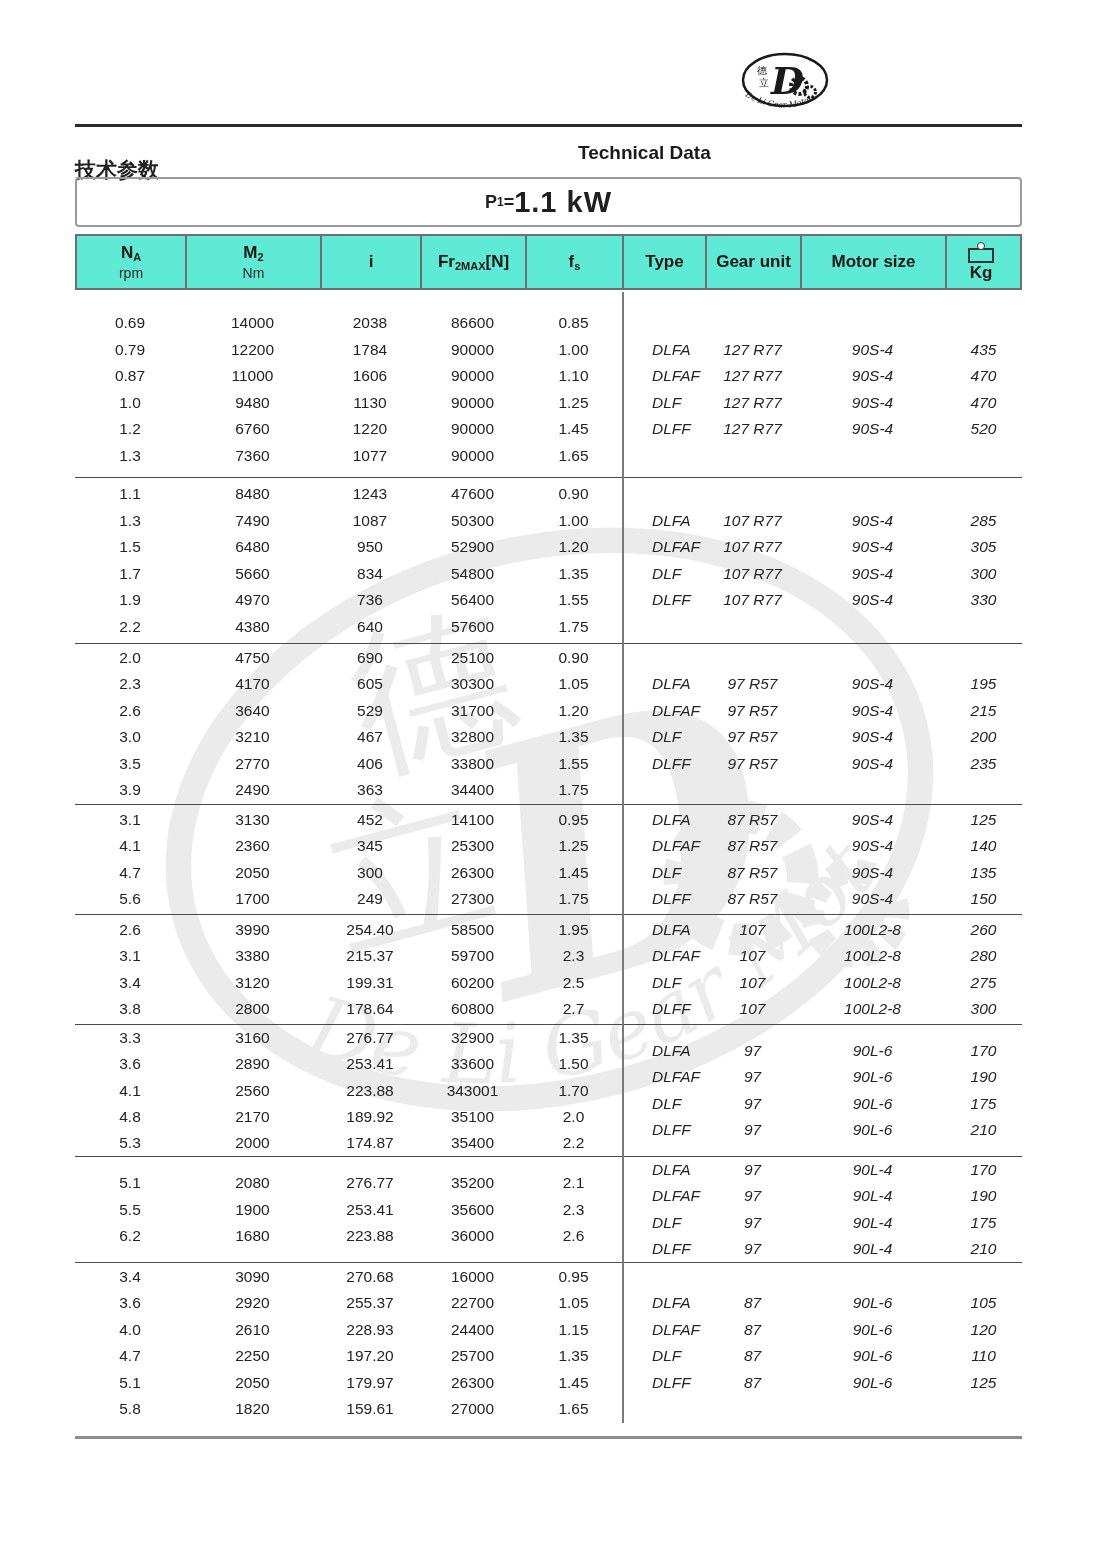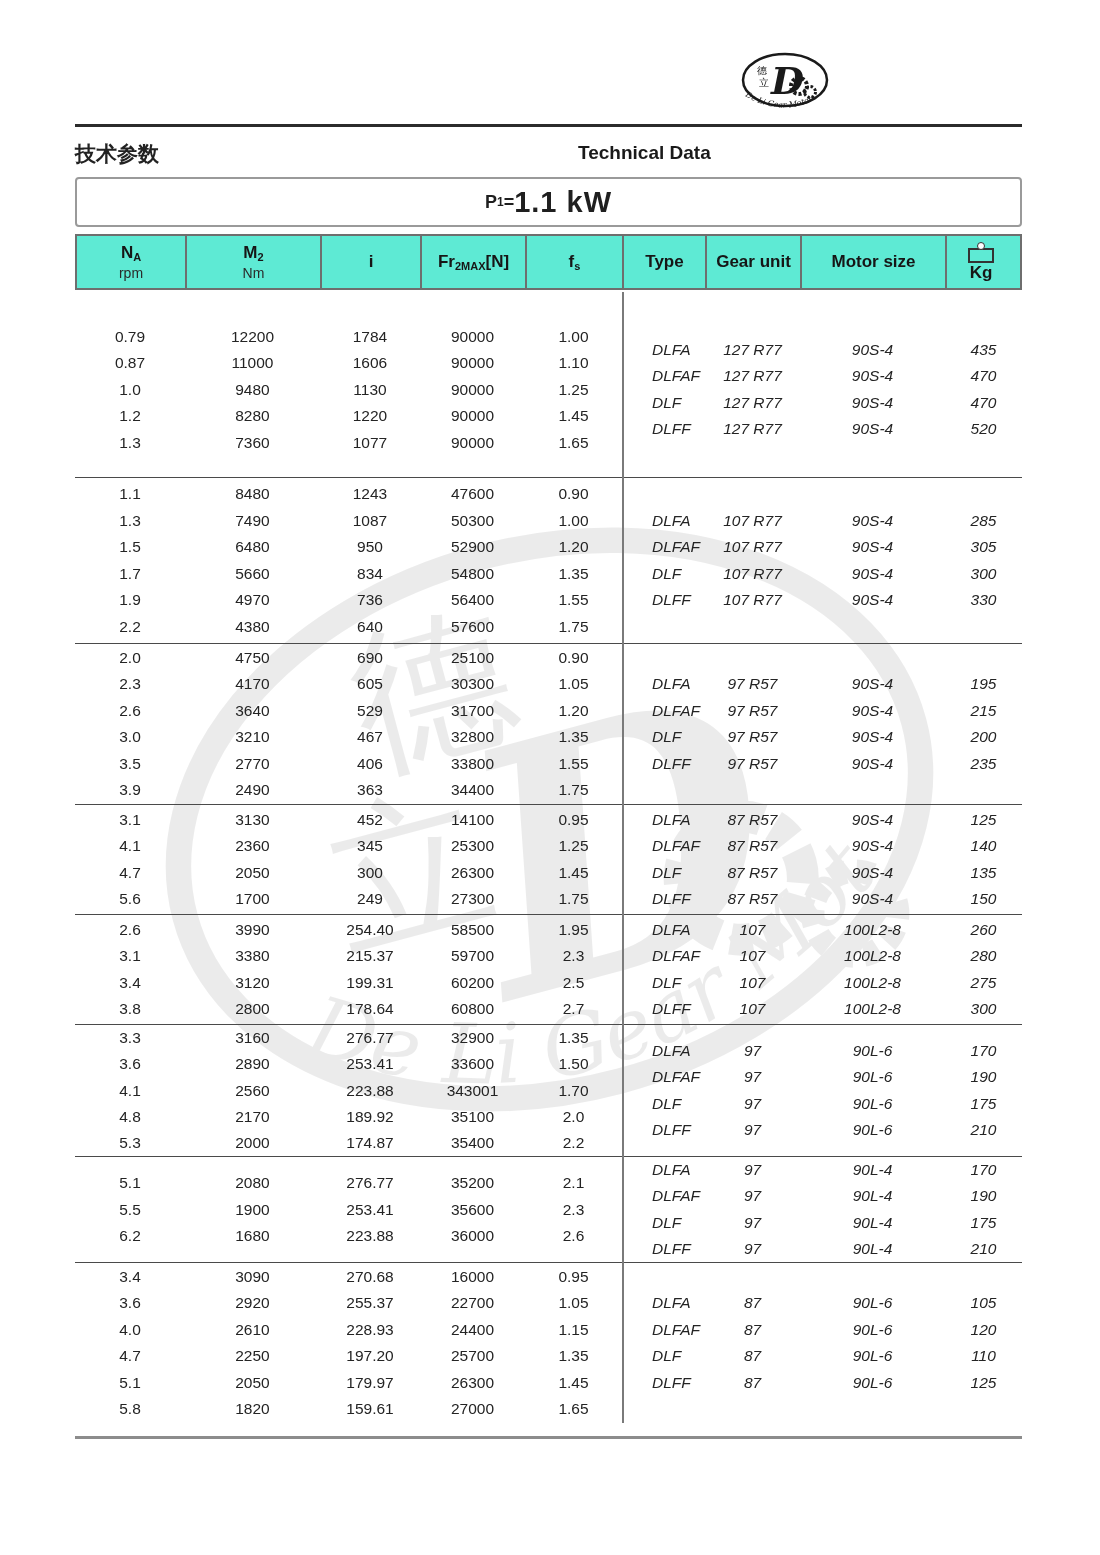--- a/index.html
+++ b/index.html
@@ -8,21 +8,21 @@
     font-family:"Liberation Sans", sans-serif; color:#1f1f1f; overflow:hidden;
   }
   
   .brand { position:absolute; top:50px; left:735px; display:flex; align-items:center; }
   .brand-name {
     font-family:"DejaVu Serif", serif; font-weight:bold; font-size:42px;
     letter-spacing:16px; color:#111; margin-left:10px; white-space:nowrap;
   }
   .top-rule { position:absolute; top:124px; left:75px; width:947px; height:3px; background:#2b2b2b; }
   .section-row { position:absolute; top:140px; left:75px; width:947px; height:30px; }
-  .title-cn { position:absolute; left:0; top:0; font-size:21px; font-weight:bold; color:#222; }
+  .title-cn { position:absolute; left:0; top:16px; font-size:21px; font-weight:bold; color:#222; }
   .title-en { position:absolute; left:503px; top:2px; font-size:19px; font-weight:bold; color:#1a1a1a; }
   
   .power-box {
     position:absolute; top:177px; left:75px; width:947px; height:50px;
     border:2px solid #9a9a9a; border-radius:4px; box-sizing:border-box;
     display:flex; align-items:center; justify-content:center;
   }
   .power-base { font-weight:bold; font-size:18px; }
   .power-sub { font-weight:bold; font-size:12px; vertical-align:-3px; }
   .power-eq { font-weight:bold; font-size:18px; }
@@ -145,20 +145,27 @@
         <textPath href="#arcbig">De Li Gear Motor</textPath>
       </text>
     </g>
   </svg>
 
   <div class="tbody">
     <div class="v-divider"></div>
   <div class="group" style="height: 176px;">
         <div class="gleft">
           <div class="drow">
+            <div>0.69</div>
+            <div>14000</div>
+            <div>2038</div>
+            <div>86600</div>
+            <div>0.85</div>
+          </div>
+          <div class="drow">
             <div>0.79</div>
             <div>12200</div>
             <div>1784</div>
             <div>90000</div>
             <div>1.00</div>
           </div>
           <div class="drow">
             <div>0.87</div>
             <div>11000</div>
             <div>1606</div>
@@ -167,21 +174,21 @@
           </div>
           <div class="drow">
             <div>1.0</div>
             <div>9480</div>
             <div>1130</div>
             <div>90000</div>
             <div>1.25</div>
           </div>
           <div class="drow">
             <div>1.2</div>
-            <div>8280</div>
+            <div>6760</div>
             <div>1220</div>
             <div>90000</div>
             <div>1.45</div>
           </div>
           <div class="drow">
             <div>1.3</div>
             <div>7360</div>
             <div>1077</div>
             <div>90000</div>
             <div>1.65</div>

